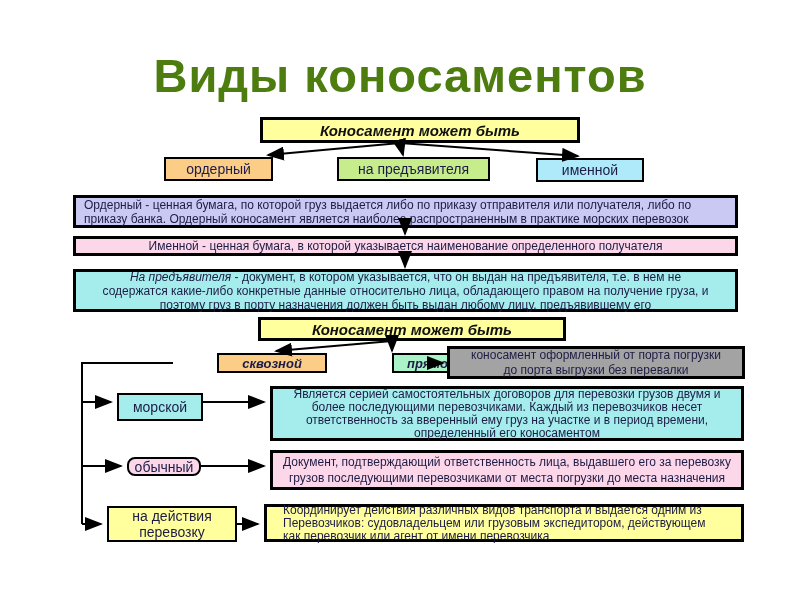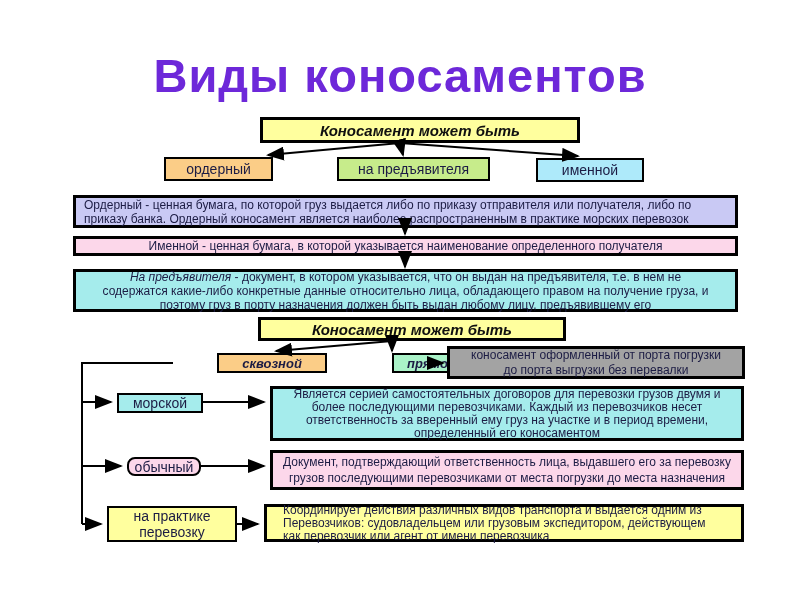--- a/index.html
+++ b/index.html
@@ -2,21 +2,21 @@
 <html><head>
 <meta charset="utf-8">
 <style>
   html,body{margin:0;padding:0;background:#fff;}
   .slide{
     position:relative;width:800px;height:600px;background:#ffffff;
     font-family:"Liberation Sans",sans-serif;overflow:hidden;
   }
   .title{
     position:absolute;left:0;top:48px;width:100%;text-align:center;
-    font-size:47px;font-weight:bold;letter-spacing:1px;color:#6d28d9;
+    font-size:47px;font-weight:bold;letter-spacing:1px;color:#4d7c0f;
   }
   .box{
     position:absolute;box-sizing:border-box;border:2px solid #000;
     display:flex;align-items:center;justify-content:center;
     color:#1c1c44;
   }
   .hdr{background:#ffff9e;border-width:3px;font-size:15px;font-weight:bold;font-style:italic;color:#101010;}
   .lbl{font-size:14px;}
   .lbl-it{font-size:13px;font-weight:bold;font-style:italic;margin-left:44px;}
   .big{border-width:3px;font-size:12px;line-height:14px;}
@@ -60,31 +60,31 @@
 
   <div class="box hdr" style="left:258px;top:317px;width:308px;height:24px;">Коносамент может быть</div>
 
   <div class="box lbl-it c-orange" style="left:173px;top:353px;width:110px;height:20px;">сквозной</div>
   <div class="box lbl-it c-mint" style="left:348px;top:353px;width:79px;height:20px;">прямой</div>
 
   <div class="box big c-mintdef t-center" style="left:447px;top:346px;width:298px;height:33px;line-height:15px;">
     <span>коносамент  оформленный   от  порта  погрузки  до порта  выгрузки  без  перевалки</span>
   </div>
 
-  <div class="box lbl c-cyan" style="left:117px;top:393px;width:86px;height:20px;">морской</div>
+  <div class="box lbl c-cyan" style="left:117px;top:393px;width:86px;height:28px;">морской</div>
   <div class="box big c-cyan t-center" style="left:270px;top:386px;width:474px;height:55px;line-height:13px;padding:2px 16px;">
     <span>Является   серией   самостоятельных  договоров для перевозки грузов двумя  и более  последующими  перевозчиками.  Каждый  из  перевозчиков   несет ответственность   за  вверенный   ему  груз  на участке  и  в период  времени, определенный  его коносаментом</span>
   </div>
 
   <div class="box lbl c-pink" style="left:127px;top:457px;width:74px;height:19px;border-radius:8px;">обычный</div>
   <div class="box big c-pink t-center" style="left:270px;top:450px;width:474px;height:40px;line-height:16px;padding:2px 10px;">
     <span>Документ,  подтверждающий  ответственность   лица,  выдавшего  его  за  перевозку грузов  последующими  перевозчиками  от  места  погрузки  до  места  назначения</span>
   </div>
 
-  <div class="box lbl c-yellow t-center" style="left:107px;top:506px;width:130px;height:36px;line-height:16px;">на практике перевозку</div>
+  <div class="box lbl c-yellow t-center" style="left:107px;top:506px;width:130px;height:36px;line-height:16px;">на действия перевозку</div>
   <div class="box big c-yellow t-left" style="left:264px;top:504px;width:480px;height:38px;line-height:13px;padding:2px 16px;">
     <span>Координирует  действия   различных   видов  транспорта  и выдается  одним  из Перевозчиков:  судовладельцем  или  грузовым  экспедитором,   действующем как  перевозчик  или  агент  от  имени  перевозчика</span>
   </div>
 
   <svg class="arrows" width="800" height="600" viewBox="0 0 800 600">
     <defs>
       <marker id="ah" markerWidth="9" markerHeight="7" refX="8" refY="3.5" orient="auto">
         <path d="M0,0 L9,3.5 L0,7 Z" fill="#000"></path>
       </marker>
     </defs>

